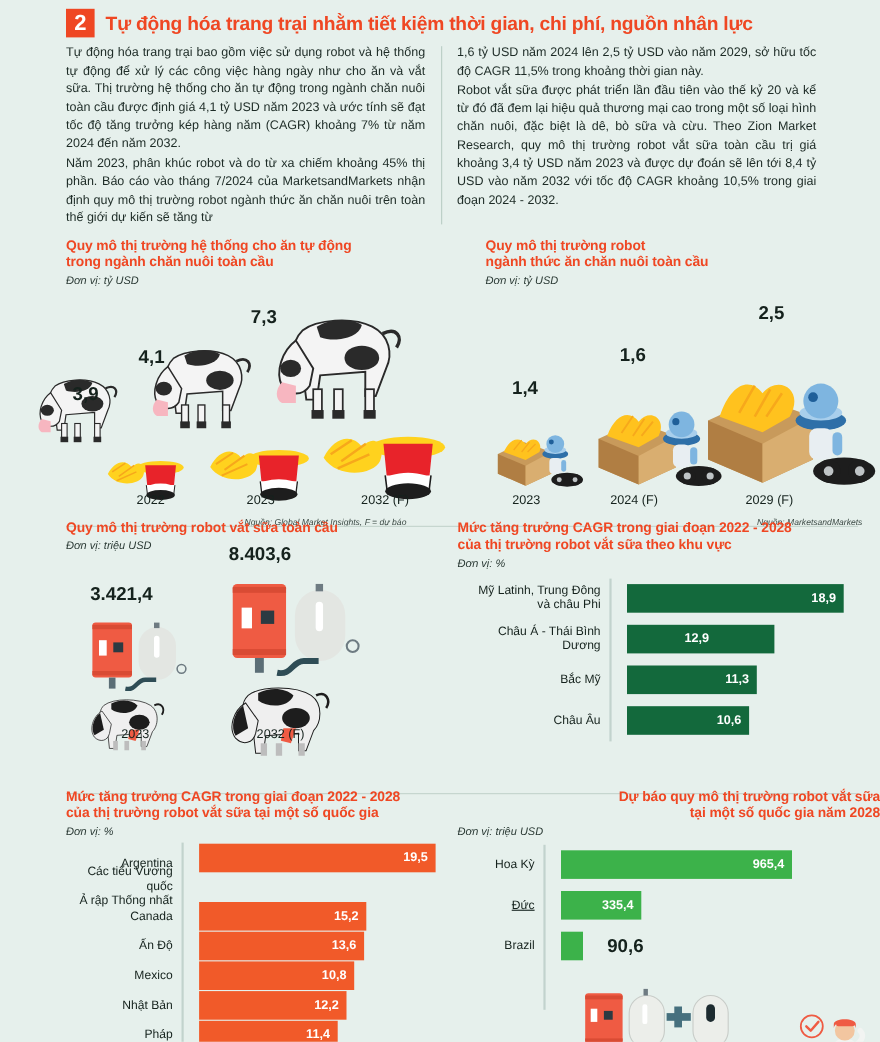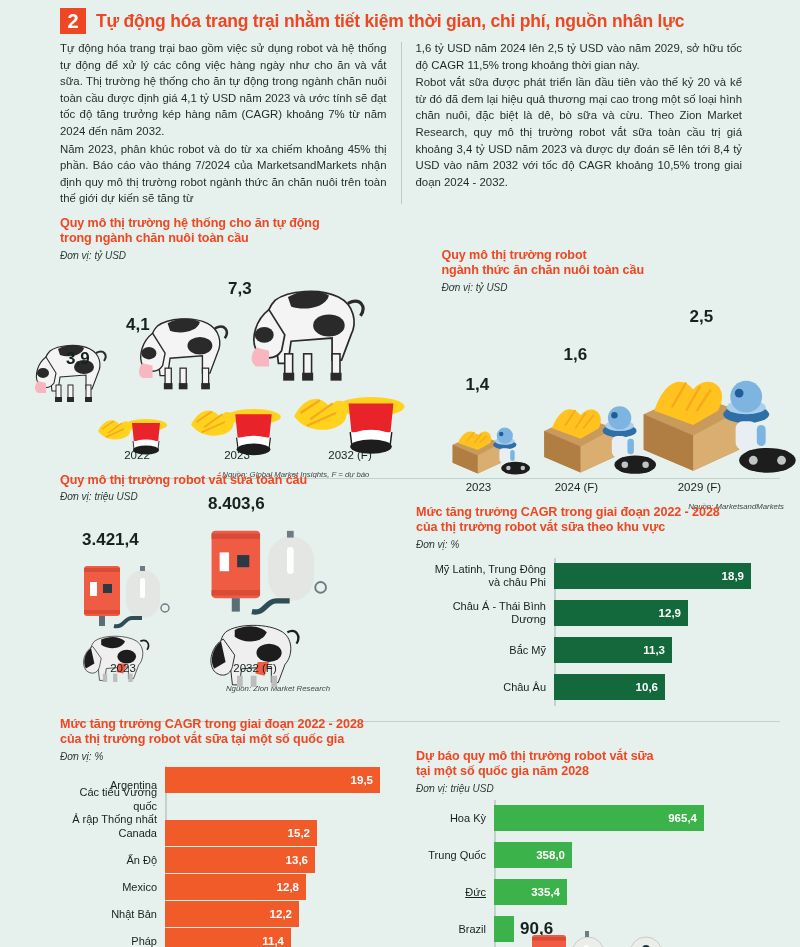--- a/index.html
+++ b/index.html
@@ -26,32 +26,32 @@
   .intro { display: flex; padding: 0 58px 0 60px; gap: 0; }
   .intro-col { width: 332px; color: #1d2b26; font-size: 11.4px; line-height: 16.6px; text-align: justify; }
   .intro-col p { margin-bottom: 1px; }
   .intro-divider { width: 1px; background: #b9ccc5; margin: 2px 14px 4px 14px; flex: 0 0 1px; }
 
   
   .grid { position: relative; margin-top: 8px; }
   .row { display: flex; position: relative; }
   .panel { position: relative; }
   .panel-l { width: 400px; padding-left: 60px; }
-  .panel-r { width: 400px; padding-left: 16px; margin-top: 32px; }
+  .panel-r { width: 400px; padding-left: 16px; }
 
   .ch-title { color: #ef4723; font-size: 12.6px; font-weight: bold; line-height: 15.5px; letter-spacing: -0.1px; }
   .ch-unit { color: #2b3a35; font-size: 10px; font-style: italic; margin-top: 3px; }
   .ch-src { color: #3c4a45; font-size: 7.8px; font-style: italic; text-align: right; }
 
   .hrule { position: absolute; height: 1px; background: #c2d3cd; }
 
   
   .barchart { position: relative; margin-top: 8px; }
   .bc-axis { position: absolute; top: 0; bottom: 0; width: 1.5px; background: #c2d3cd; }
-  .bc-row { display: flex; align-items: center; position: relative; }
+  .bc-row { display: flex; align-items: center; position: relative; gap: 16px; }
   .bc-label {
     text-align: right; font-size: 11px; color: #15221d; line-height: 13.5px;
     padding-right: 8px; white-space: pre-line;
   }
   .bc-bar {
     height: 26px; display: flex; align-items: center; justify-content: flex-end;
     color: #fff; font-size: 11.5px; font-weight: bold; padding-right: 7px;
   }
   .bc-val-out { color: #15221d; font-size: 17px; font-weight: bold; margin-left: 6px; }
 
@@ -333,42 +333,41 @@
             </g>
           </svg>
 
           <div class="bigval" style="left:22px;top:28px;">3.421,4</div>
           <div class="bigval" style="left:148px;top:-8px;">8.403,6</div>
 
           <div class="catlab" style="left:28px;top:160px;width:70px;">2023</div>
           <div class="catlab" style="left:155px;top:160px;width:80px;">2032 (F)</div>
         </div>
 
-        <div class="ch-src" style="margin-top:2px;padding-right:70px;">Nguồn: Zion Market Research</div>
       </div>
 
       <div class="panel panel-r">
         <div class="ch-title" style="white-space:pre-line;">Mức tăng trưởng CAGR trong giai đoạn 2022 - 2028
 của thị trường robot vắt sữa theo khu vực</div>
         <div class="ch-unit">Đơn vị: %</div>
 
         <div class="barchart" style="height:148px;">
           <div class="bc-axis" style="left:138px;"></div>
 
           <div class="bc-row" style="height:37px;">
             <div class="bc-label" style="width:138px;">Mỹ Latinh, Trung Đông
 và châu Phi</div>
             <div class="bc-bar" style="width:197px;background:#13693c;">
               <span>18,9</span>
             </div>
           </div>
 
           <div class="bc-row" style="height:37px;">
             <div class="bc-label" style="width:138px;">Châu Á - Thái Bình Dương</div>
-            <div class="bc-bar" style="width:134px;background:#13693c;">
+            <div class="bc-bar" style="width:134px;background:#13693c;justify-content:center;">
               <span>12,9</span>
             </div>
           </div>
 
           <div class="bc-row" style="height:37px;">
             <div class="bc-label" style="width:138px;">Bắc Mỹ</div>
             <div class="bc-bar" style="width:118px;background:#13693c;">
               <span>11,3</span>
             </div>
           </div>
@@ -414,58 +413,52 @@
           </div>
           <div class="bc-row" style="height:27px;">
             <div class="bc-label" style="width:105px;">Ấn Độ</div>
             <div class="bc-bar" style="width:150px;background:#f15a29;">
               <span>13,6</span>
             </div>
           </div>
           <div class="bc-row" style="height:27px;">
             <div class="bc-label" style="width:105px;">Mexico</div>
             <div class="bc-bar" style="width:141px;background:#f15a29;">
-              <span>12,8</span>
+              <span>10,8</span>
             </div>
           </div>
           <div class="bc-row" style="height:27px;">
             <div class="bc-label" style="width:105px;text-align:right;">Nhật Bản</div>
             <div class="bc-bar" style="width:134px;background:#f15a29;padding-left:43px;">
               <span>12,2</span>
             </div>
           </div>
           <div class="bc-row" style="height:27px;">
             <div class="bc-label" style="width:105px;">Pháp</div>
             <div class="bc-bar" style="width:126px;background:#f15a29;">
               <span>11,4</span>
             </div>
           </div>
 
         </div>
 
       </div>
 
       <div class="panel panel-r">
-        <div class="ch-title" style="white-space:pre-line;">Dự báo quy mô thị trường robot vắt sữa
+        <div class="ch-title" style="white-space:pre-line;text-align:right;">Dự báo quy mô thị trường robot vắt sữa
 tại một số quốc gia năm 2028</div>
         <div class="ch-unit">Đơn vị: triệu USD</div>
 
         <div class="barchart" style="height:150px;margin-top:6px;">
           <div class="bc-axis" style="left:78px;"></div>
 
           <div class="bc-row" style="height:37px;">
             <div class="bc-label" style="width:78px;">Hoa Kỳ</div>
             <div class="bc-bar" style="width:210px;background:#3cb24a;">
               <span>965,4</span>
-            </div>
-          </div>
-          <div class="bc-row" style="height:37px;">
-            <div class="bc-label" style="width:78px;">Trung Quốc</div>
-            <div class="bc-bar" style="width:78px;background:#3cb24a;">
-              <span>358,0</span>
             </div>
           </div>
           <div class="bc-row" style="height:37px;">
             <div class="bc-label" style="width:78px;text-decoration:underline;">Đức</div>
             <div class="bc-bar" style="width:73px;background:#3cb24a;">
               <span>335,4</span>
             </div>
           </div>
           <div class="bc-row" style="height:37px;">
             <div class="bc-label" style="width:78px;">Brazil</div>

